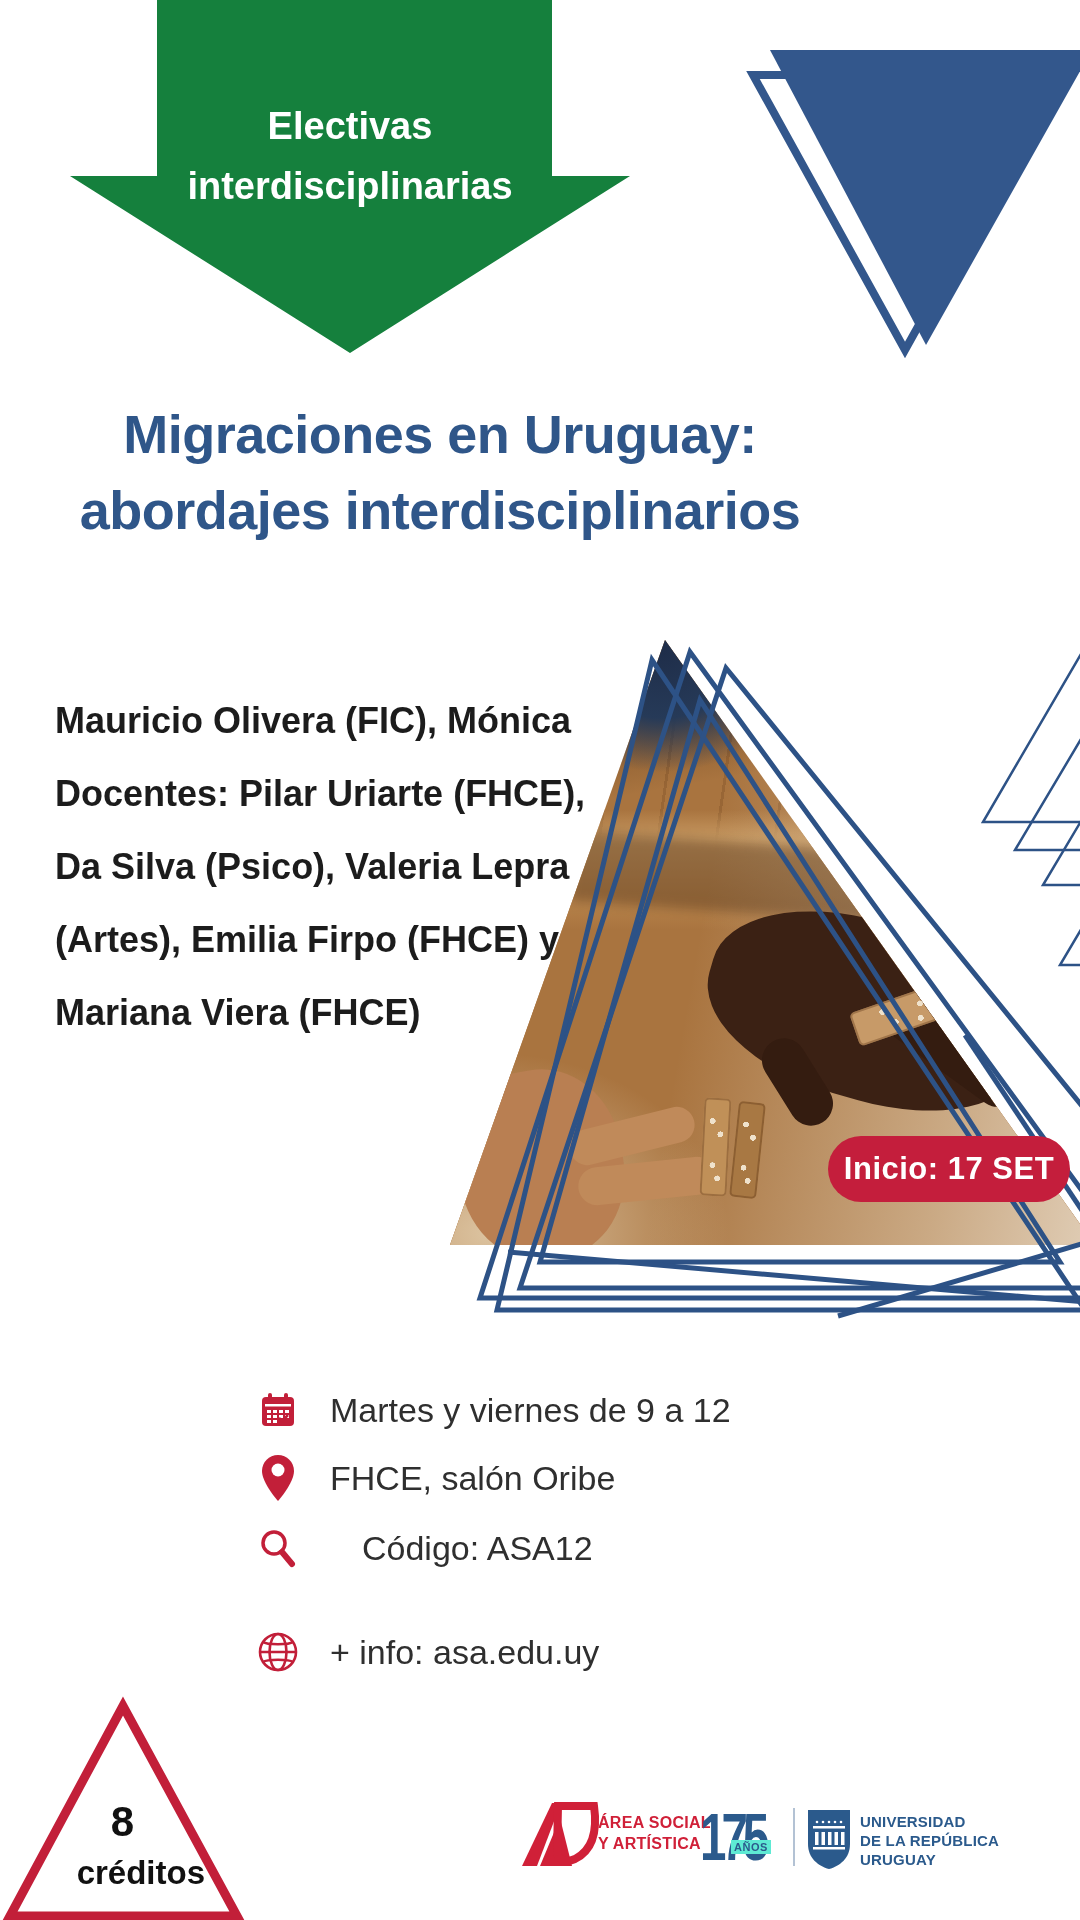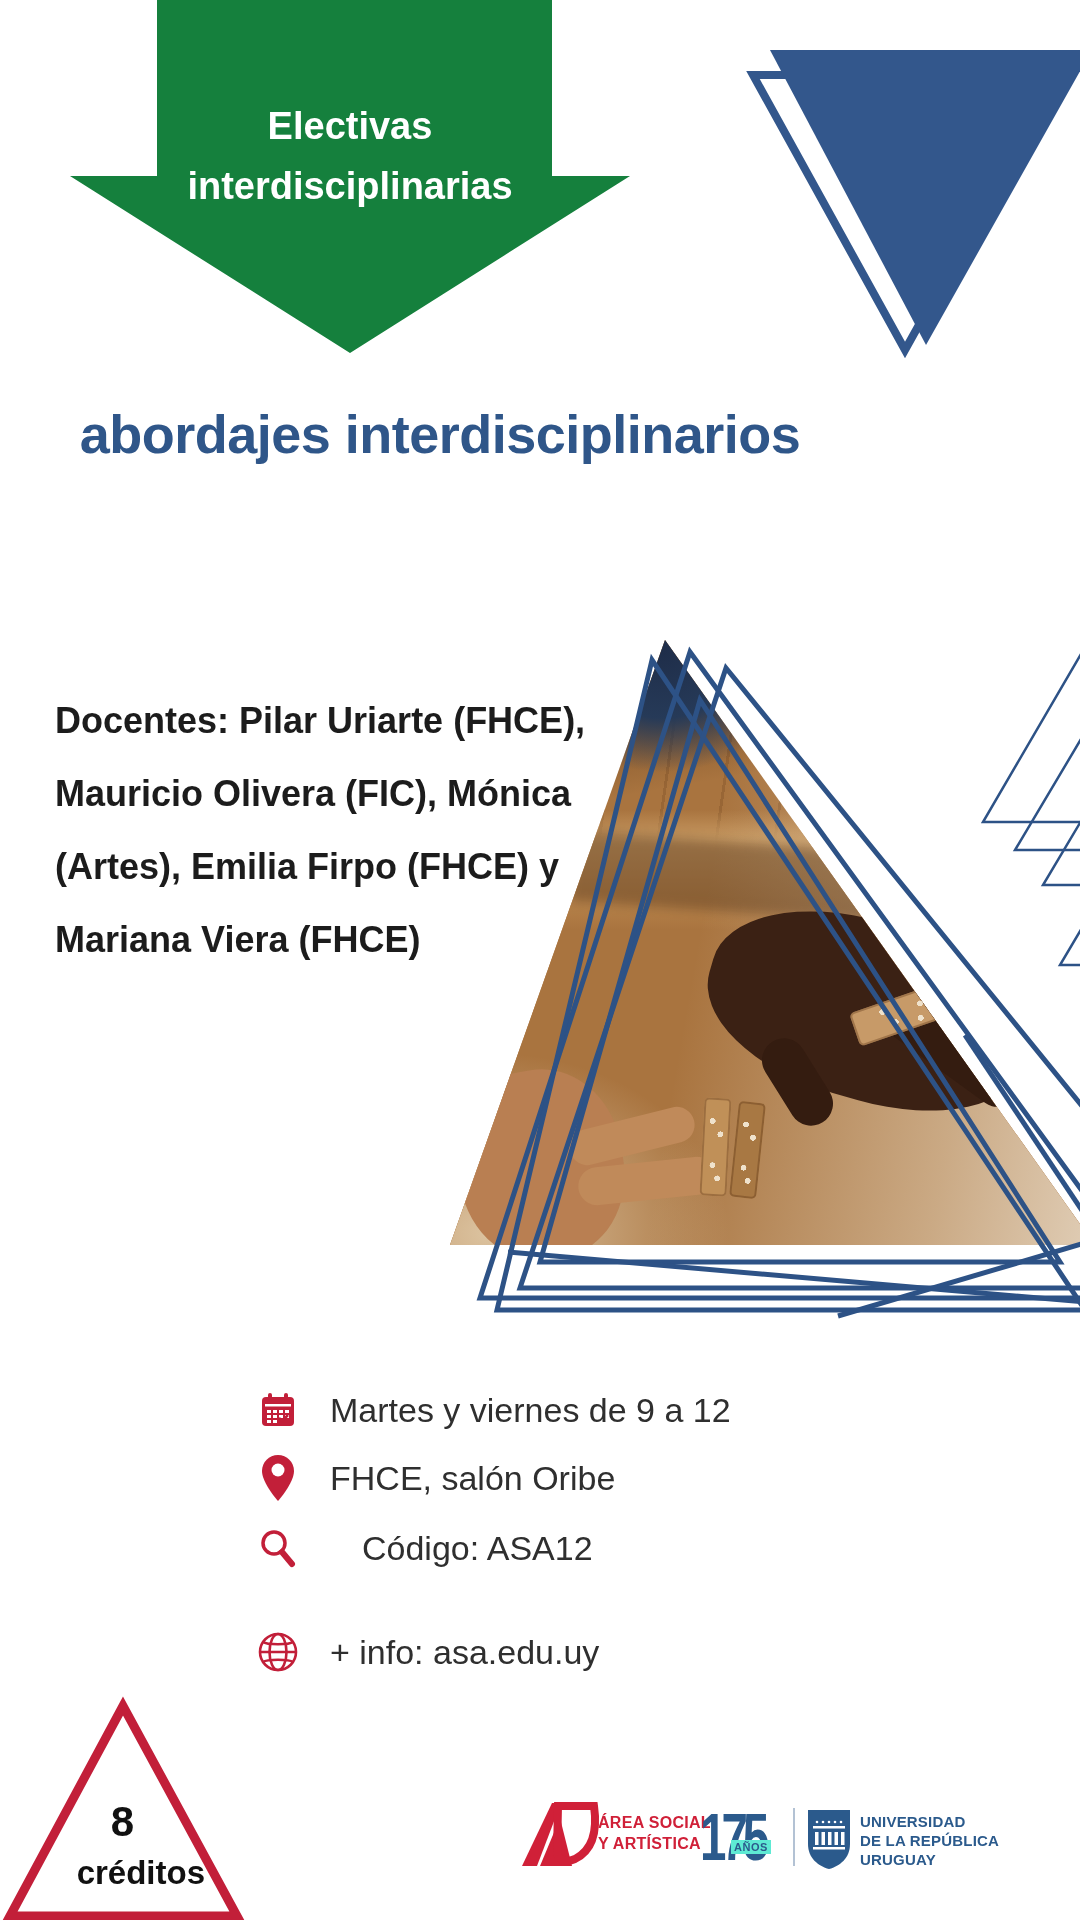--- a/index.html
+++ b/index.html
@@ -156,30 +156,35 @@
 
     <polygon points="123,1706 10,1916 237,1916" fill="none" stroke="#c21f39" stroke-width="9"></polygon>
   </svg>
 
   <div class="inscr-txt">
     <div>Inscripciones</div>
     <div>hasta el 13/9</div>
   </div>
 
   <div class="title">
+    <div>Migraciones en Uruguay:</div>
     <div>abordajes interdisciplinarios</div>
   </div>
 
   <div class="docentes">
+    <div>Mauricio Olivera (FIC), Mónica</div>
     <div>Docentes: Pilar Uriarte (FHCE),</div>
-    <div>Mauricio Olivera (FIC), Mónica</div>
+    <div>Da Silva (Psico), Valeria Lepra</div>
     <div>(Artes), Emilia Firpo (FHCE) y</div>
     <div>Mariana Viera (FHCE)</div>
   </div>
 
+  <div class="start-pill">
+    <span>Inicio: 17 SET</span>
+  </div>
 
   <div class="detail-row r1">
     <span class="ic">
       <svg width="38" height="38" viewBox="0 0 38 38">
         <rect x="3" y="6" width="32" height="29" rx="4" fill="#c21f39"></rect>
         <rect x="9" y="2" width="4" height="8" rx="2" fill="#c21f39"></rect>
         <rect x="25" y="2" width="4" height="8" rx="2" fill="#c21f39"></rect>
         <rect x="6" y="13" width="26" height="2.5" fill="#fff"></rect>
         <g fill="#fff">
           <rect x="8" y="19" width="4" height="3"></rect>

